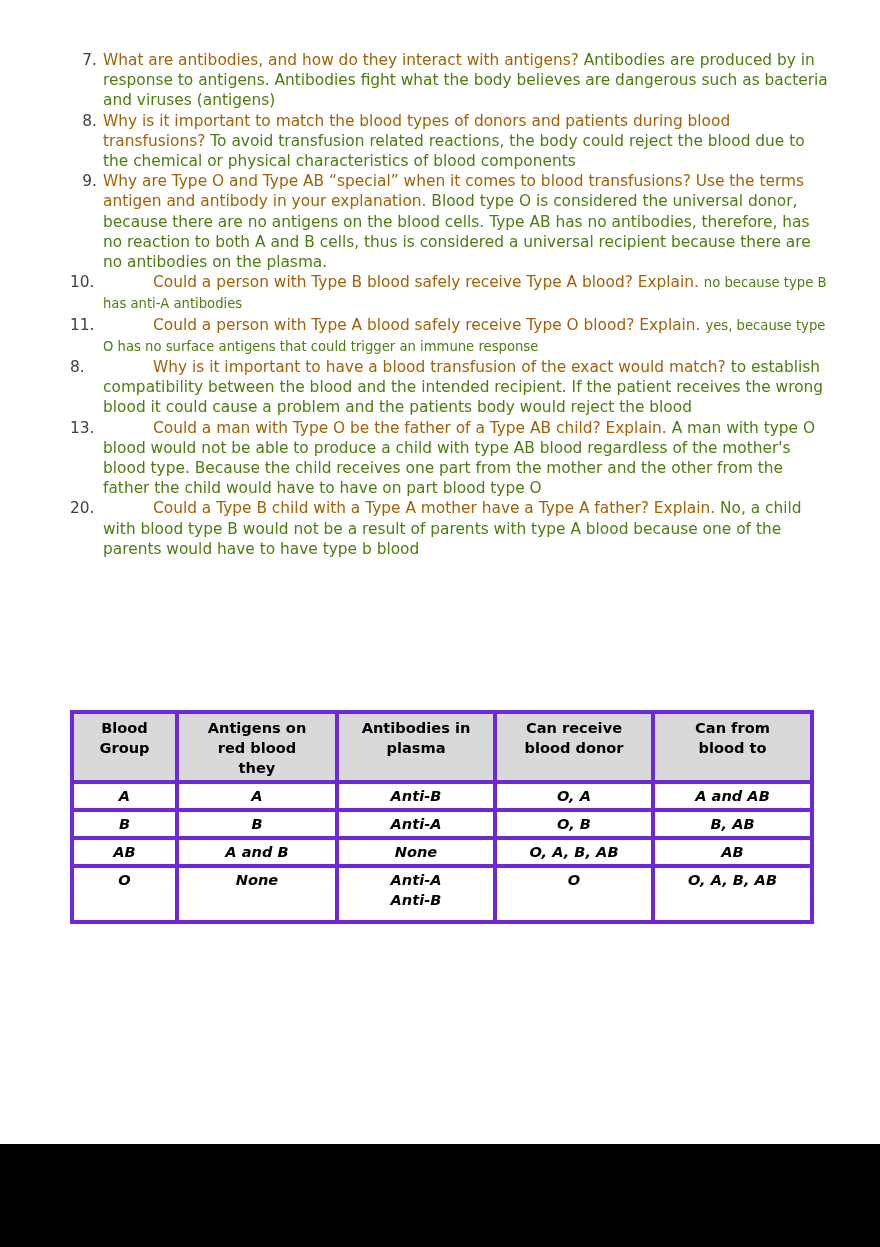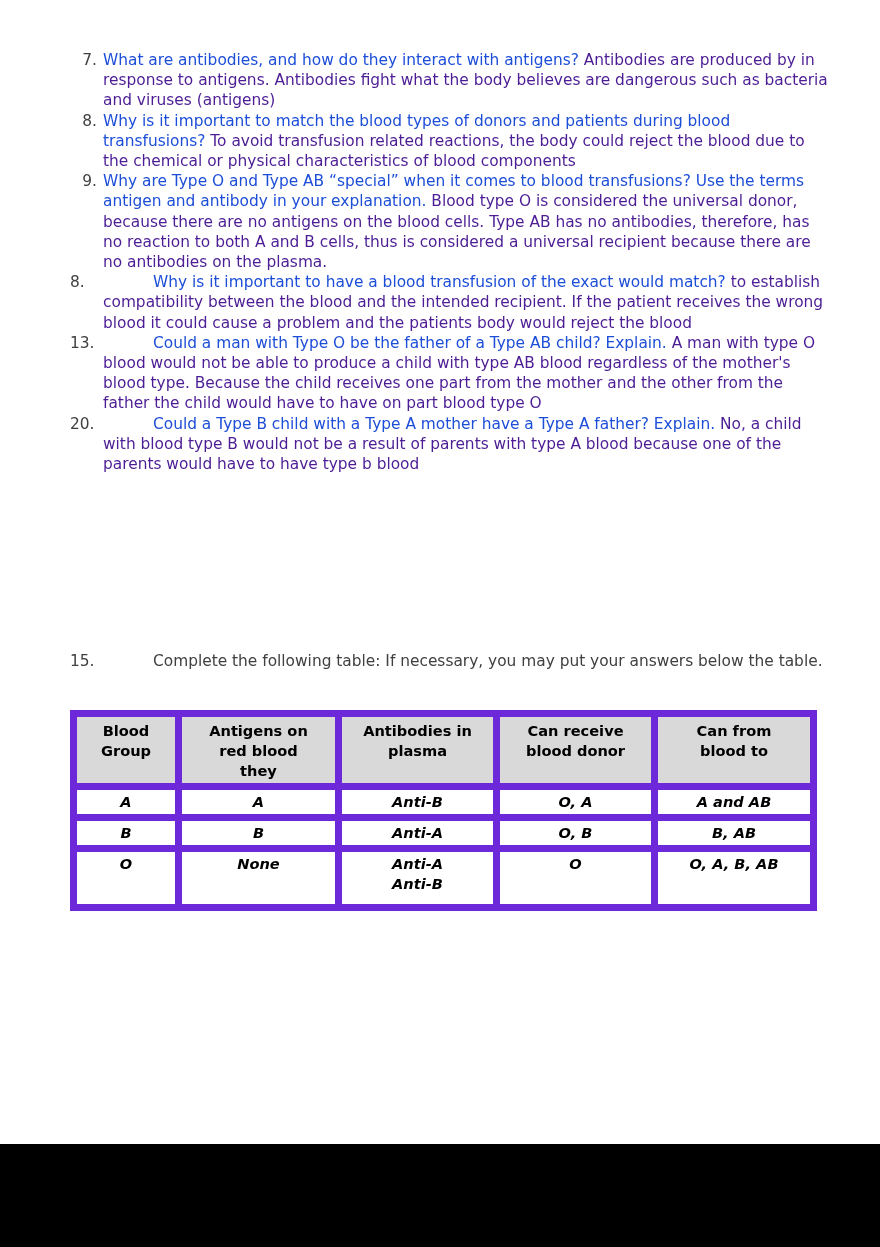--- a/index.html
+++ b/index.html
@@ -74,24 +74,24 @@
   
   .qitem.wide .qbody {
     text-indent: 50px;
   }
 
   .qbody {
     display: block;
   }
 
   .qtext {
-    color: #1d4ed8;
+    color: #a16207;
   }
   .ans {
-    color: #4c1d95;
+    color: #4d7c0f;
   }
   .ans.small {
     font-size: 13.2px;
   }
 
   
   .qitem.wide .qbody {
     margin-left: -33px;
     padding-left: 33px;
   }
@@ -127,21 +127,21 @@
     position: absolute;
     left: 70px;
     top: 710px;
     width: 740px;
     border-collapse: collapse;
     table-layout: fixed;
     background: #ffffff;
   }
   table.blood th,
   table.blood td {
-    border: 7px solid #6d28d9;
+    border: 4px solid #6d28d9;
     text-align: center;
     vertical-align: top;
     padding: 2px 20px;
     margin-top: 36px;
   }
   table.blood thead th {
     background: #d9d9d9;
     font-weight: bold;
     font-style: normal;
     font-size: 14.6px;
@@ -187,43 +187,47 @@
     <div class="qitem">
       <span class="qnum">8.</span>
       <span class="qbody"><span class="qtext">Why is it important to match the blood types of donors and patients during blood transfusions? </span><span class="ans">To avoid transfusion related reactions, the body could reject the blood due to the chemical or physical characteristics of blood components</span></span>
     </div>
 
     <div class="qitem">
       <span class="qnum">9.</span>
       <span class="qbody"><span class="qtext">Why are Type O and Type AB “special” when it comes to blood transfusions? Use the terms antigen and antibody in your explanation. </span><span class="ans">Blood type O is considered the universal donor, because there are no antigens on the blood cells. Type AB has no antibodies, therefore, has no reaction to both A and B cells, thus is considered a universal recipient because there are no antibodies on the plasma.</span></span>
     </div>
 
-
+    <div class="qitem wide">
+      <span class="qnum">10.</span>
+      <span class="qbody flush"><span class="qtext">Could a person with Type B blood safely receive Type A blood?  Explain. </span><span class="ans small">no because type B has anti-A antibodies</span></span>
+    </div>
+
+    <div class="qitem wide">
+      <span class="qnum">11.</span>
+      <span class="qbody flush"><span class="qtext">Could a person with Type A blood safely receive Type O blood?  Explain. </span><span class="ans small">yes, because type O has no surface antigens that could trigger an immune response</span></span>
+    </div>
 
     <div class="qitem wide">
       <span class="qnum">8.</span>
       <span class="qbody flush"><span class="qtext">Why is it important to have a blood transfusion of the exact would match? </span><span class="ans">to establish compatibility between the blood and the intended recipient. If the patient receives the wrong blood it could cause a problem and the patients body would reject the blood</span></span>
     </div>
 
     <div class="qitem wide">
       <span class="qnum">13.</span>
       <span class="qbody flush"><span class="qtext">Could a man with Type O be the father of a Type AB child?  Explain. </span><span class="ans">A man with type O blood would not be able to produce a child with type AB blood regardless of the mother's blood type. Because the child receives one part from the mother and the other from the father the child would have to have on part blood type O</span></span>
     </div>
 
     <div class="qitem wide">
       <span class="qnum">20.</span>
       <span class="qbody flush"><span class="qtext">Could a Type B child with a Type A mother have a Type A father?  Explain. </span><span class="ans">No, a child with blood type B would not be a result of parents with type A blood because one of the parents would have to have type b blood</span></span>
     </div>
 
   </div>
 
-  <div class="item15">
-    <span class="qnum">15.</span>
-    <span class="qbody">Complete the following table: If necessary, you may put your answers below the table.</span>
-  </div>
 
   <table class="blood">
     <colgroup>
       <col class="col1">
         <col class="col2">
         <col class="col3">
         <col class="col4">
         <col class="col5">
     </colgroup>
     <thead>
@@ -243,20 +247,27 @@
         <td>O, A</td>
         <td>A and AB</td>
       </tr>
       <tr>
         <td>B</td>
         <td>B</td>
         <td>Anti-A</td>
         <td>O, B</td>
         <td>B, AB</td>
       </tr>
+      <tr>
+        <td>AB</td>
+        <td>A and B</td>
+        <td>None</td>
+        <td>O, A, B, AB</td>
+        <td>AB</td>
+      </tr>
       <tr class="tall">
         <td>O</td>
         <td>None</td>
         <td>
             <span class="cell-line">Anti-A</span>
             <span class="cell-line">Anti-B</span>
           </td>
         <td>O</td>
         <td>O, A, B, AB</td>
       </tr>

